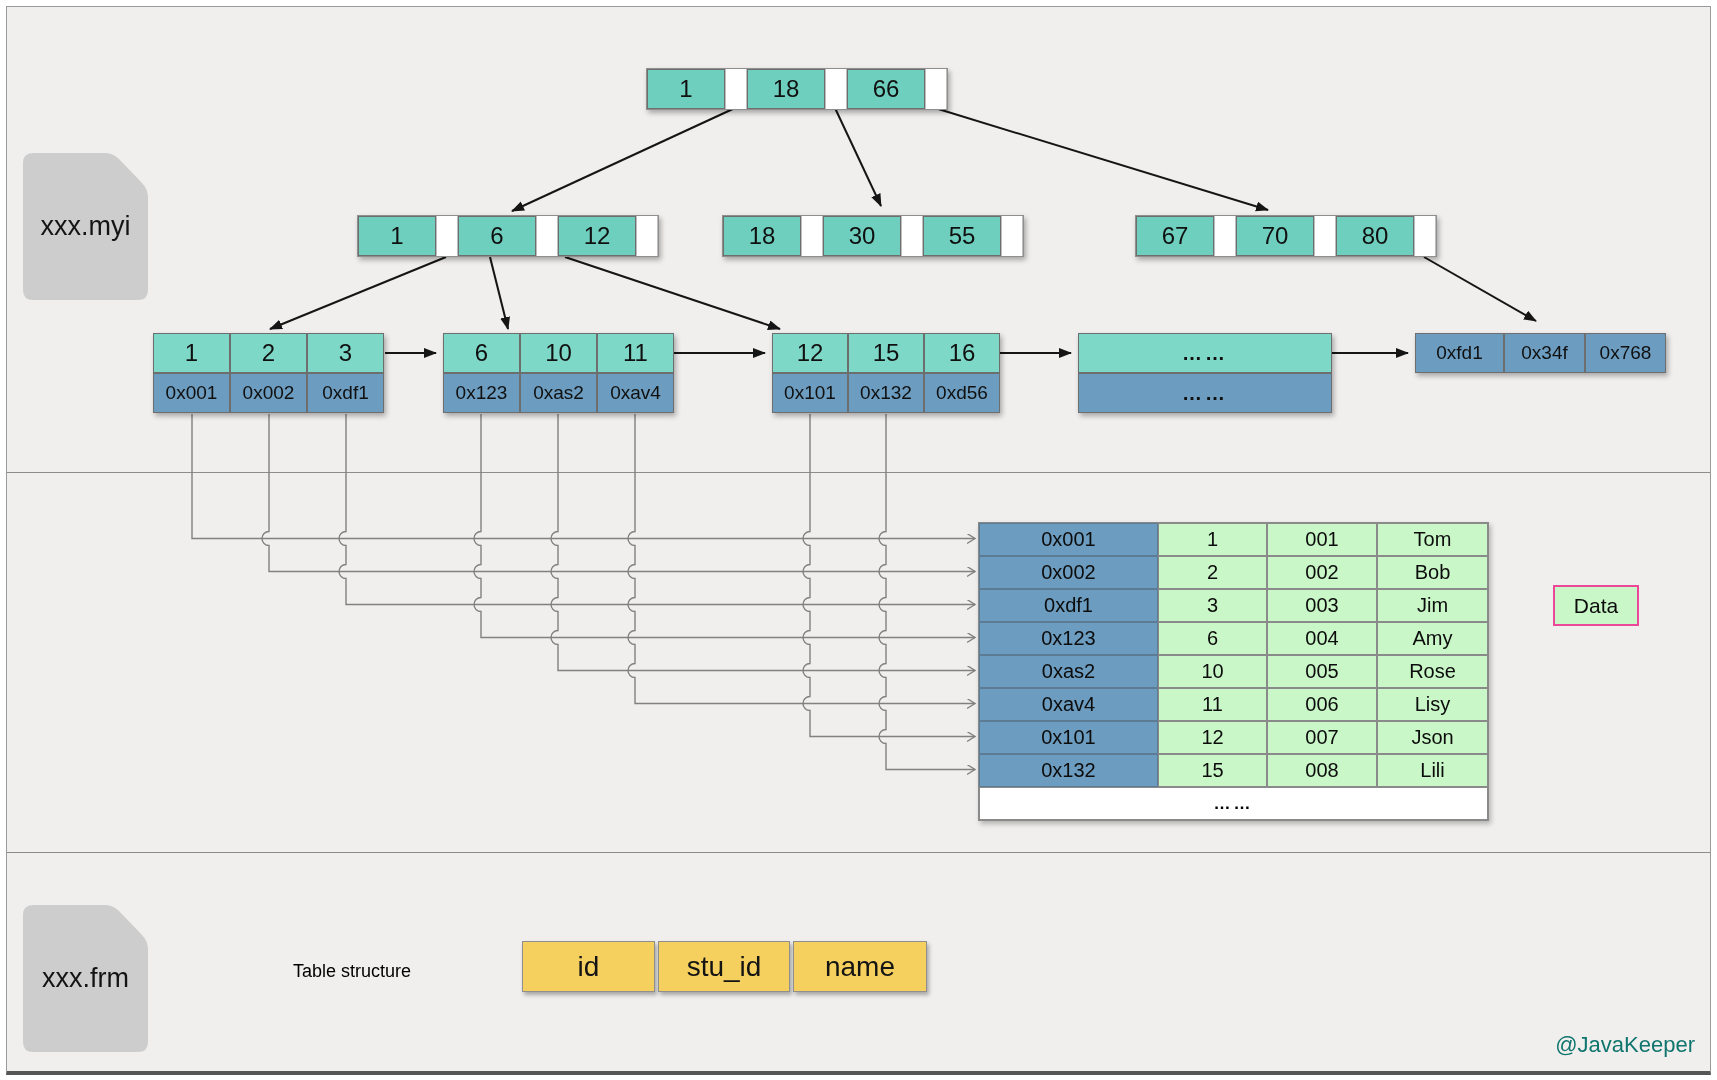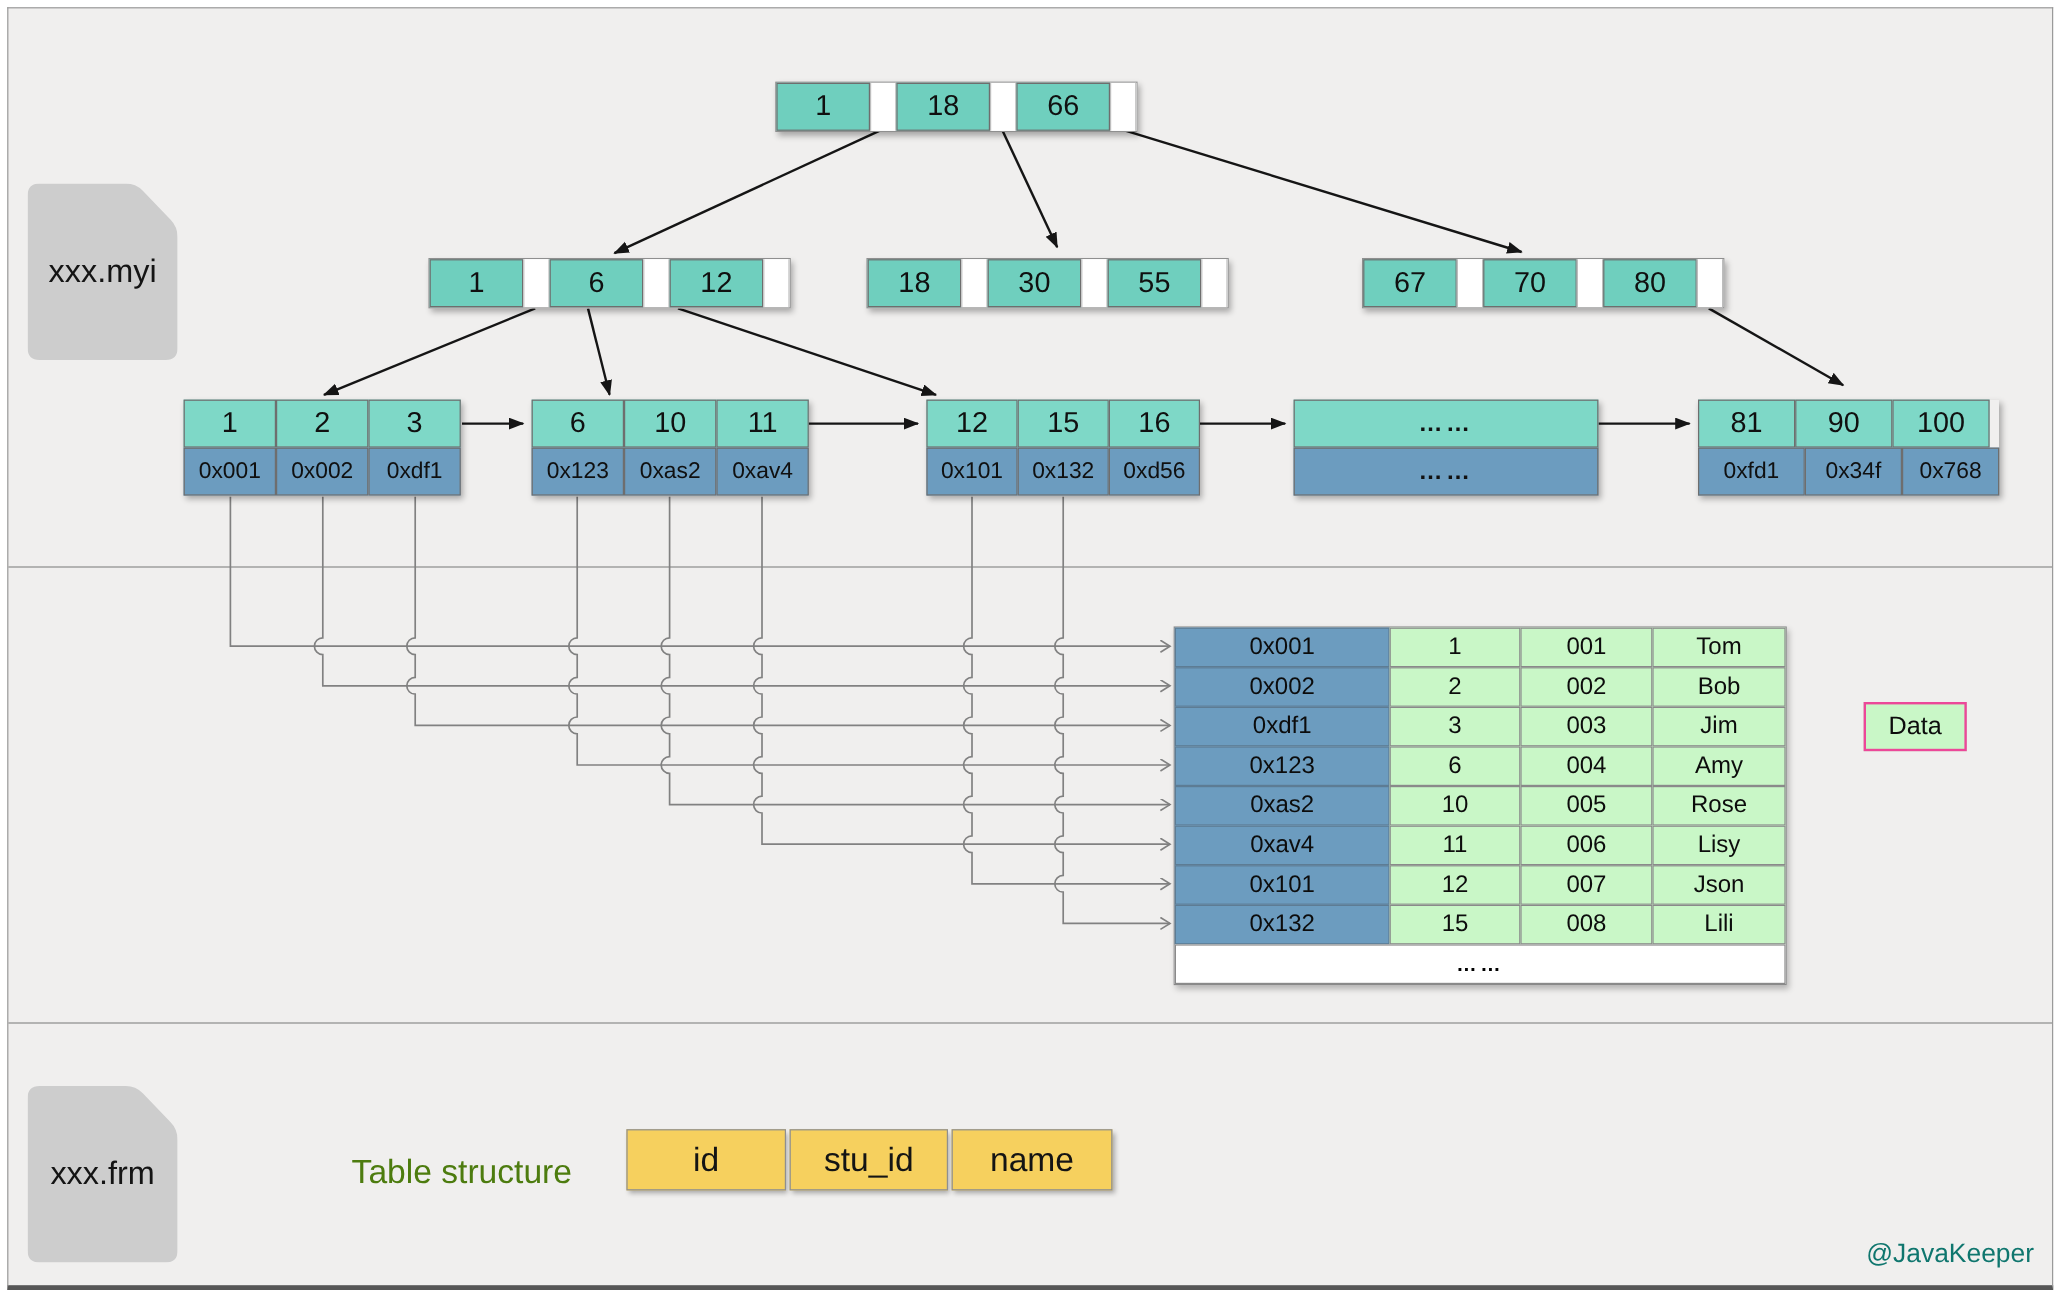--- a/index.html
+++ b/index.html
@@ -40,21 +40,21 @@
   .dtable .erow{grid-column:1/5;box-sizing:border-box;height:33px;background:#ffffff;
           display:flex;align-items:center;justify-content:center;font-weight:bold;
           font-size:17px;letter-spacing:3px;border:1px solid #8a8a8a;}
 
   
   .legend{position:absolute;left:1553px;top:585px;width:82px;height:37px;background:#c9f7c7;
           border:2px solid #ec4899;display:flex;align-items:center;justify-content:center;
           font-size:21px;color:#0c0c0c;}
 
   
-  .tlabel{position:absolute;left:293px;top:961px;font-size:28px;color:#4d7c0f;}
+  .tlabel{position:absolute;left:293px;top:961px;font-size:18px;color:#000000;}
   .yrow{position:absolute;left:522px;top:941px;display:flex;gap:3px;}
   .ycell{box-sizing:border-box;height:51px;background:#f6d05e;border:1px solid #8f8f8f;
          display:flex;align-items:center;justify-content:center;font-size:28px;color:#141414;
          box-shadow:2px 3px 4px rgba(0,0,0,.30);}
 
   .watermark{position:absolute;right:22px;top:1032px;font-size:22px;color:#0f766e;}
 
   #overlay{position:absolute;left:0;top:0;pointer-events:none;}
 </style>
 </head>
@@ -179,25 +179,20 @@
       </div>
       <div class="leaf" style="left: 1078px; top: 333px;">
         <div class="lrow">
           <div class="cell lkey dots" style="width: 254px;">……</div>
         </div>
         <div class="lrow">
           <div class="cell laddr dots" style="width: 254px;">……</div>
         </div>
       </div>
       <div class="leaf" style="left: 1415px; top: 333px;">
-        <div class="lrow">
-          <div class="cell lkey" style="width: 81px;">81</div>
-          <div class="cell lkey" style="width: 81px;">90</div>
-          <div class="cell lkey" style="width: 81px;">100</div>
-        </div>
         <div class="lrow">
           <div class="cell laddr" style="width: 89px;">0xfd1</div>
           <div class="cell laddr" style="width: 81px;">0x34f</div>
           <div class="cell laddr" style="width: 81px;">0x768</div>
         </div>
       </div>
     </div>
 
   <div class="dtable" id="dtable">
       <div class="acell">0x001</div>

